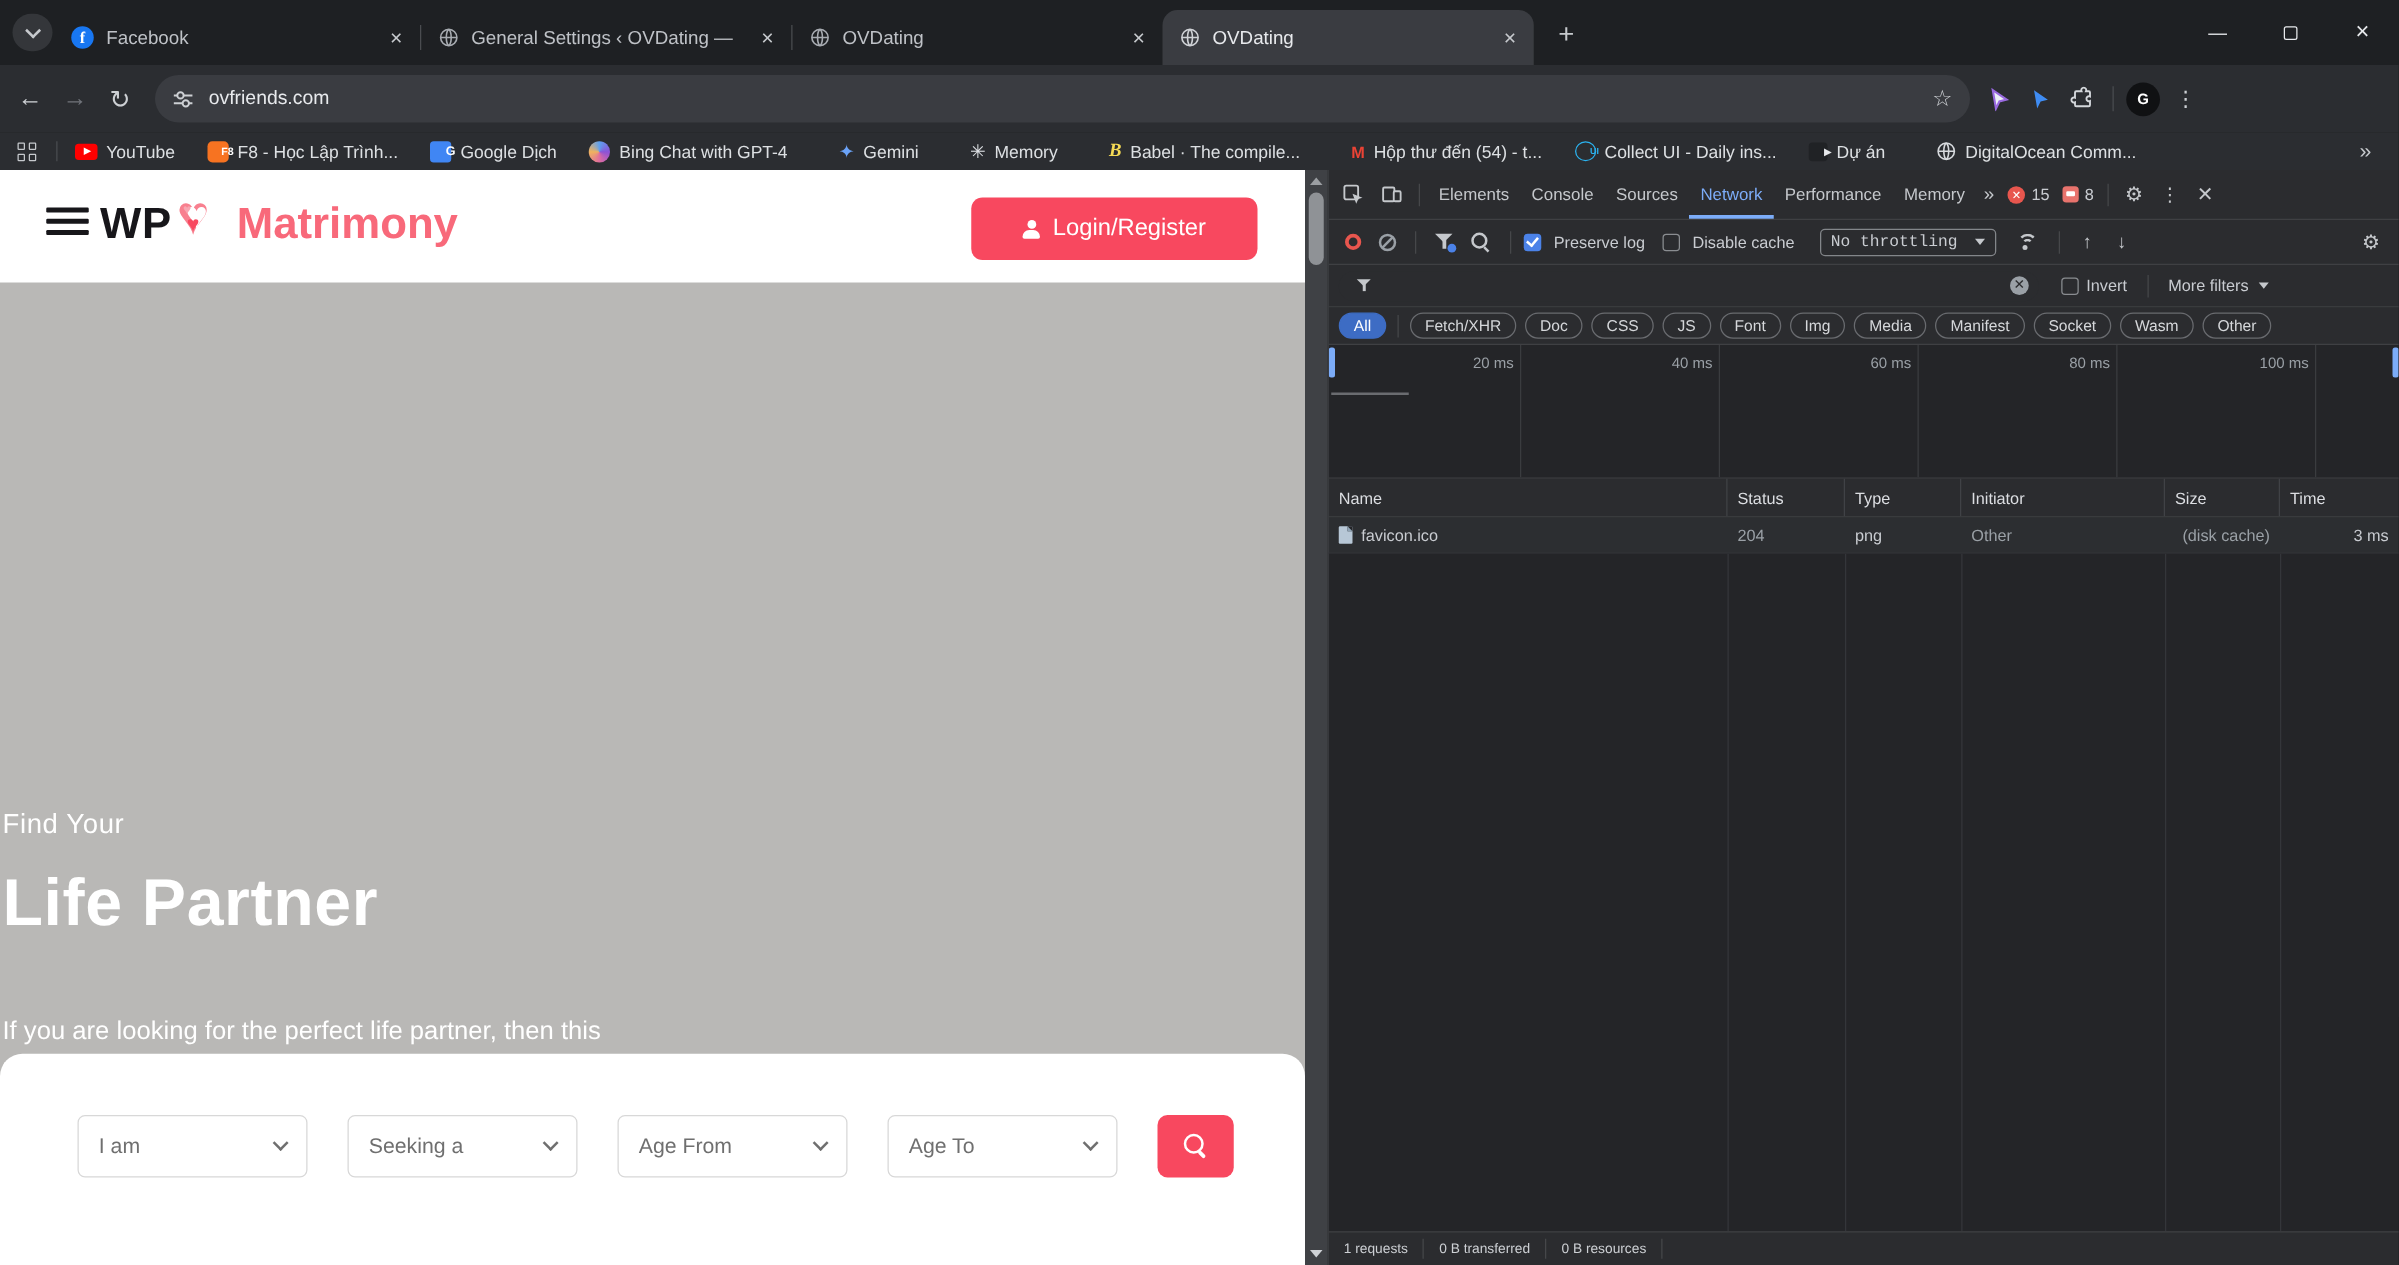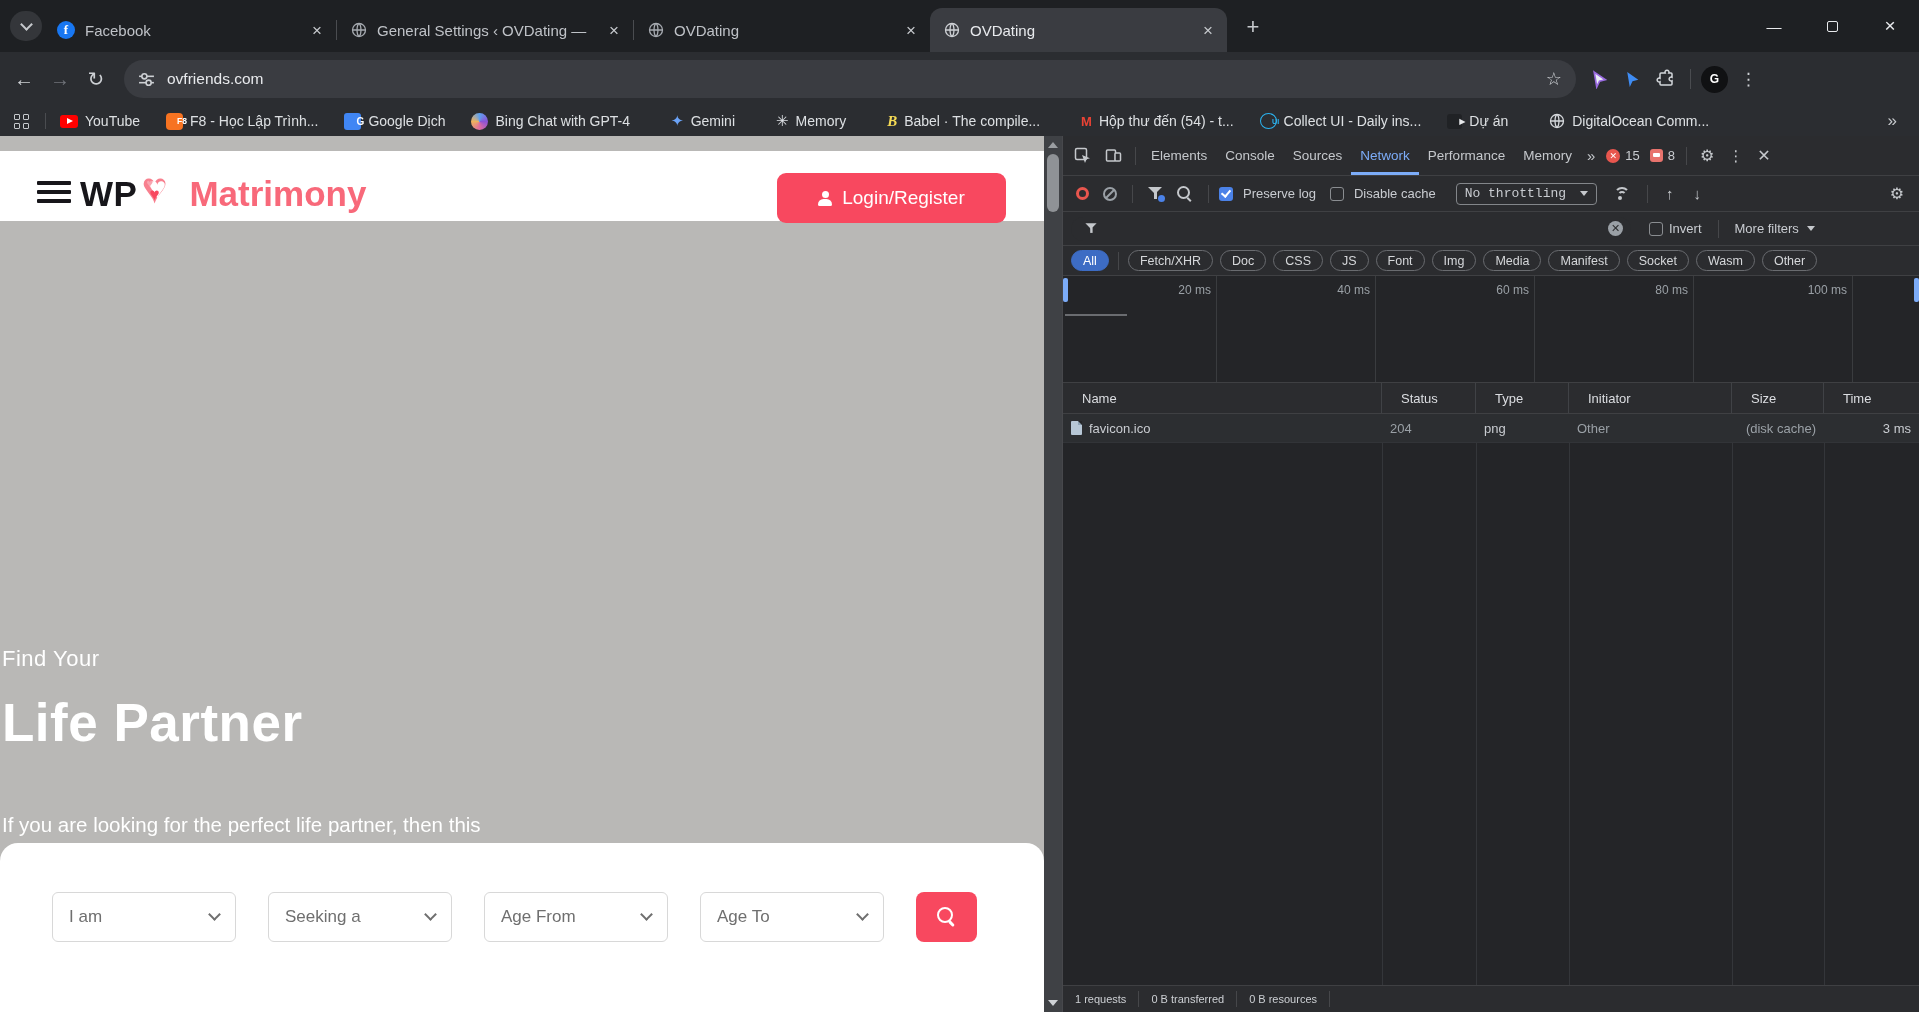--- a/index.html
+++ b/index.html
@@ -49,42 +49,42 @@
   .cgpt { color:#dfe2e6; font-size:15px; }
   .babel { color:#f5da55; font-size:15px; font-weight:bold; font-style:italic; font-family:"Liberation Serif", serif; }
   .gmail { color:#ea4335; font-weight:bold; font-size:13px; }
   .cui { width:16px; height:16px; border-radius:50%; border:1.6px solid #2bb3f0; color:#2bb3f0; font-size:7px; font-weight:bold; display:flex; align-items:center; justify-content:center; }
   .duan { width:15px; height:15px; background:#202225; border-radius:3px; color:#e8eaed; font-size:8px; display:flex; align-items:center; justify-content:center; }
   .bm-more { margin-left:auto; margin-right:22px; color:#c6c9cd; font-size:17px; }
 
   
   .content { position:absolute; top:136px; left:0; right:0; bottom:0; }
   .site { position:absolute; left:0; top:0; bottom:0; width:1044px; background:#b9b8b6; overflow:hidden; }
-  .site-header { position:absolute; top:15px; left:0; right:0; height:70px; background:#fff; }
+  .site-header { position:absolute; top:0; left:0; right:0; height:90px; background:#fff; }
   .hamburger { position:absolute; left:37px; top:30px; }
   .hamburger i { display:block; width:34px; height:4px; background:#17161a; margin-bottom:5px; border-radius:1px; }
   .logo { position:absolute; left:80px; top:20px; display:flex; align-items:center; }
   .logo-wp { font-size:35px; font-weight:800; color:#17161a; letter-spacing:.5px; }
   .logo-heart { position:relative; width:48px; height:46px; margin:0 2px; }
   .logo-heart .h1 { position:absolute; font-size:44px; color:#f8808f; left:2px; top:-8px; }
   .logo-heart .h2 { position:absolute; font-size:30px; color:#fff; left:9px; top:0px; }
   .logo-heart .h3 { position:absolute; font-size:17px; color:#f8485f; left:10px; top:14px; }
   .logo-heart .h4 { position:absolute; font-size:11px; color:#f8a6b1; left:7px; top:6px; }
   .logo-name { font-size:35px; font-weight:700; color:#f8697a; }
   .login-btn { position:absolute; left:777px; top:22px; width:229px; height:50px; background:#f8485f; border-radius:9px; color:#fff; display:flex; align-items:center; justify-content:center; gap:10px; font-size:19px; }
   .person { position:relative; width:14px; height:15px; }
   .person::before { content:""; position:absolute; left:3.5px; top:0; width:7px; height:7px; background:#fff; border-radius:50%; }
   .person::after { content:""; position:absolute; left:0; top:8px; width:14px; height:7px; background:#fff; border-radius:7px 7px 2px 2px; }
 
   .hero-find { position:absolute; left:2px; top:510px; color:#fff; font-size:22px; letter-spacing:.5px; }
   .hero-life { position:absolute; left:2px; top:556px; color:#fff; font-size:53px; font-weight:800; letter-spacing:.5px; }
   .hero-par { position:absolute; left:2px; top:672px; width:490px; color:#fff; font-size:20.5px; line-height:34px; }
 
   .search-card { position:absolute; left:0; bottom:0; width:100%; height:169px; background:#fff; border-radius:18px 18px 0 0; }
-  .search-row { position:absolute; left:52px; top:49px; display:flex; gap:32px; }
+  .search-row { position:absolute; left:62px; top:49px; display:flex; gap:32px; }
   .dd { width:184px; height:50px; border:1px solid #d8d8d8; border-radius:6px; display:flex; align-items:center; justify-content:space-between; padding:0 16px; color:#6f6f6f; font-size:17px; background:#fff; }
   .dd-chev { width:9px; height:9px; border-right:2px solid #6f6f6f; border-bottom:2px solid #6f6f6f; transform:rotate(45deg); margin-top:-5px; }
   .search-btn { width:61px; height:50px; background:#f8485f; border-radius:8px; display:flex; align-items:center; justify-content:center; }
   .mag { position:relative; width:20px; height:20px; }
   .mag::before { content:""; position:absolute; left:0; top:0; width:12px; height:12px; border:2.6px solid #fff; border-radius:50%; }
   .mag::after { content:""; position:absolute; left:13px; top:13px; width:7px; height:2.6px; background:#fff; transform:rotate(45deg); transform-origin:0 0; border-radius:2px; }
 
   
   .pg-scroll { position:absolute; left:1044px; top:0; bottom:0; width:18px; background:#3f4145; }
   .pg-thumb { position:absolute; left:3px; top:18px; width:12px; height:58px; background:#8f9296; border-radius:6px; }
@@ -141,21 +141,21 @@
   .chip { border:1px solid #696b6f; border-radius:11px; padding:2.5px 11px; font-size:12.5px; color:#d5d7da; white-space:nowrap; }
   .chip.sel { background:#3d6cc4; border-color:#3d6cc4; color:#fff; }
 
   .dt-timeline { position:absolute; top:140px; left:0; right:0; height:107px; background:#242528; border-bottom:1px solid #3f4043; overflow:hidden; }
   .tl-line { position:absolute; top:0; bottom:0; width:1px; background:#3a3c3f; }
   .tl-lab { position:absolute; top:7px; font-size:12px; color:#9aa0a6; transform:translateX(-100%); padding-right:5px; white-space:nowrap; }
   .tl-handle { position:absolute; top:2px; width:5px; height:24px; background:#7cacf8; border-radius:2px; }
   .tl-base { position:absolute; left:2px; top:38px; width:62px; height:2px; background:#6a6c70; }
 
   .dt-thead { position:absolute; top:247px; left:0; right:0; height:31px; background:#2b2c2f; border-bottom:1px solid #3f4043; display:grid; grid-template-columns:319px 94px 93px 163px 92px auto; align-items:center; font-size:13px; color:#dcdee2; }
-  .dt-thead > div { padding:0 19px; border-right:1px solid #404246; height:100%; display:flex; align-items:center; }
+  .dt-thead > div { padding:0 8px; border-right:1px solid #404246; height:100%; display:flex; align-items:center; }
   .dt-thead > div:last-child { border-right:none; }
   .dt-trow { position:absolute; top:278px; left:0; right:0; height:29px; background:#2c2e31; display:grid; grid-template-columns:319px 94px 93px 163px 92px auto; align-items:center; font-size:13px; border-bottom:1px solid #323438; }
   .dt-trow > div { padding:0 8px; height:100%; display:flex; align-items:center; gap:7px; }
   .dim { color:#9aa0a6; }
   .t-right { justify-content:flex-end; }
   .fileic { width:11px; height:14px; background:#b7c7d6; border-radius:1px; position:relative; flex:none; }
   .fileic::after { content:""; position:absolute; right:0; top:0; border-top:4px solid #242528; border-left:4px solid #8fa3b5; }
   .dt-body { position:absolute; top:307px; bottom:27px; left:0; right:0; background:#242528; }
   .col-line { position:absolute; top:0; bottom:0; width:1px; background:#34363a; }
   .dt-status { position:absolute; bottom:0; height:27px; left:0; right:0; background:#2b2c2f; border-top:1px solid #3f4043; display:flex; align-items:center; font-size:11px; color:#cdd0d4; }

